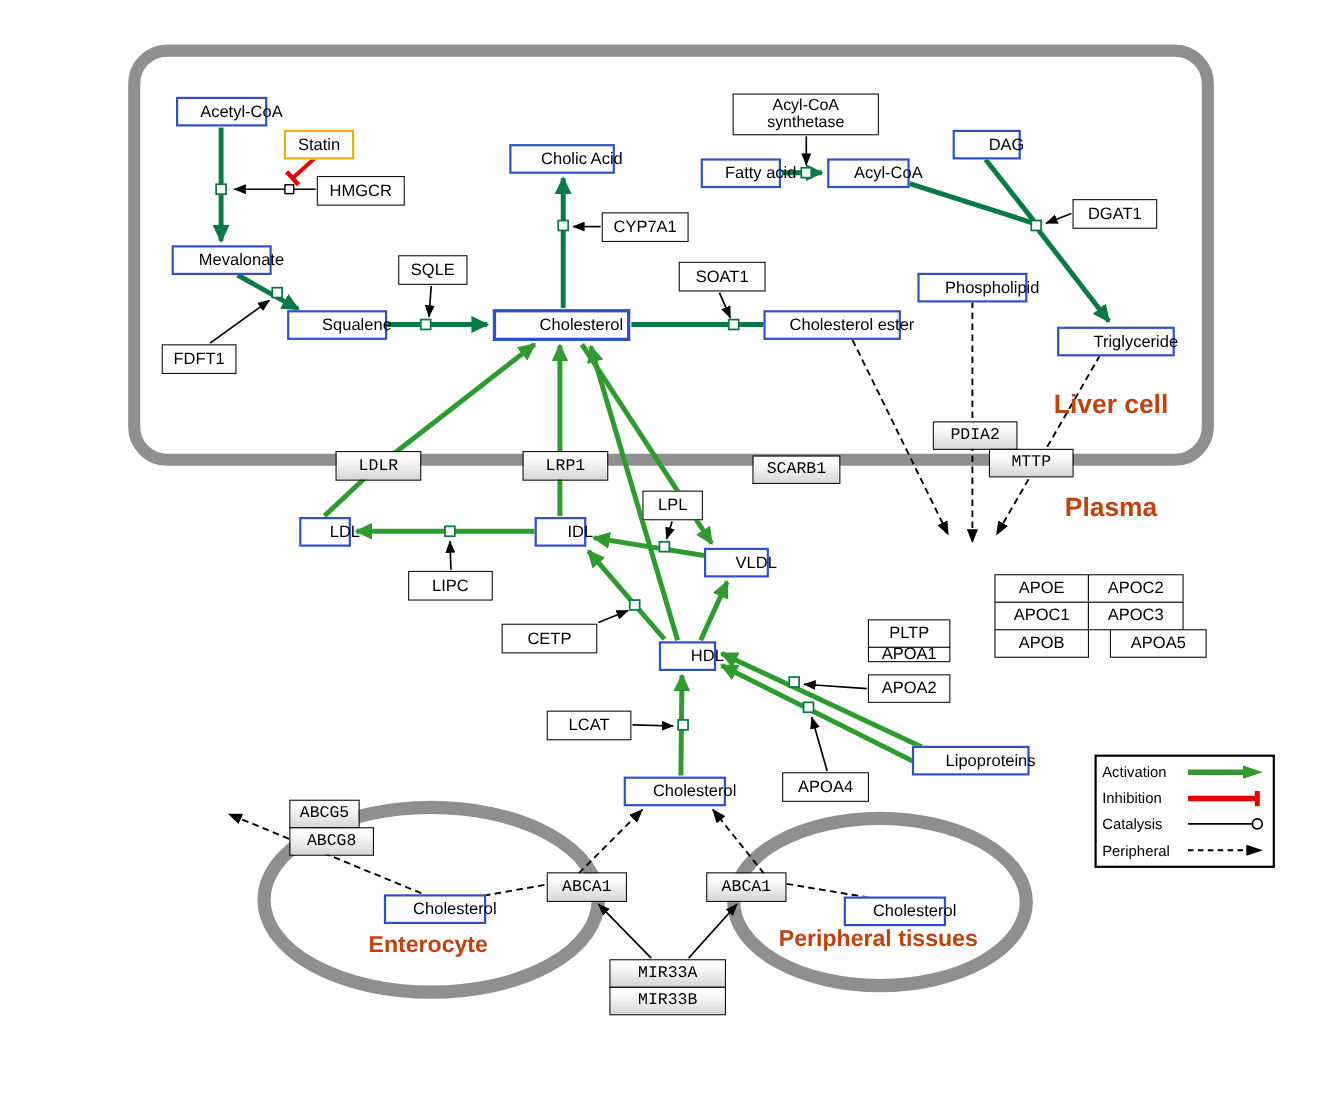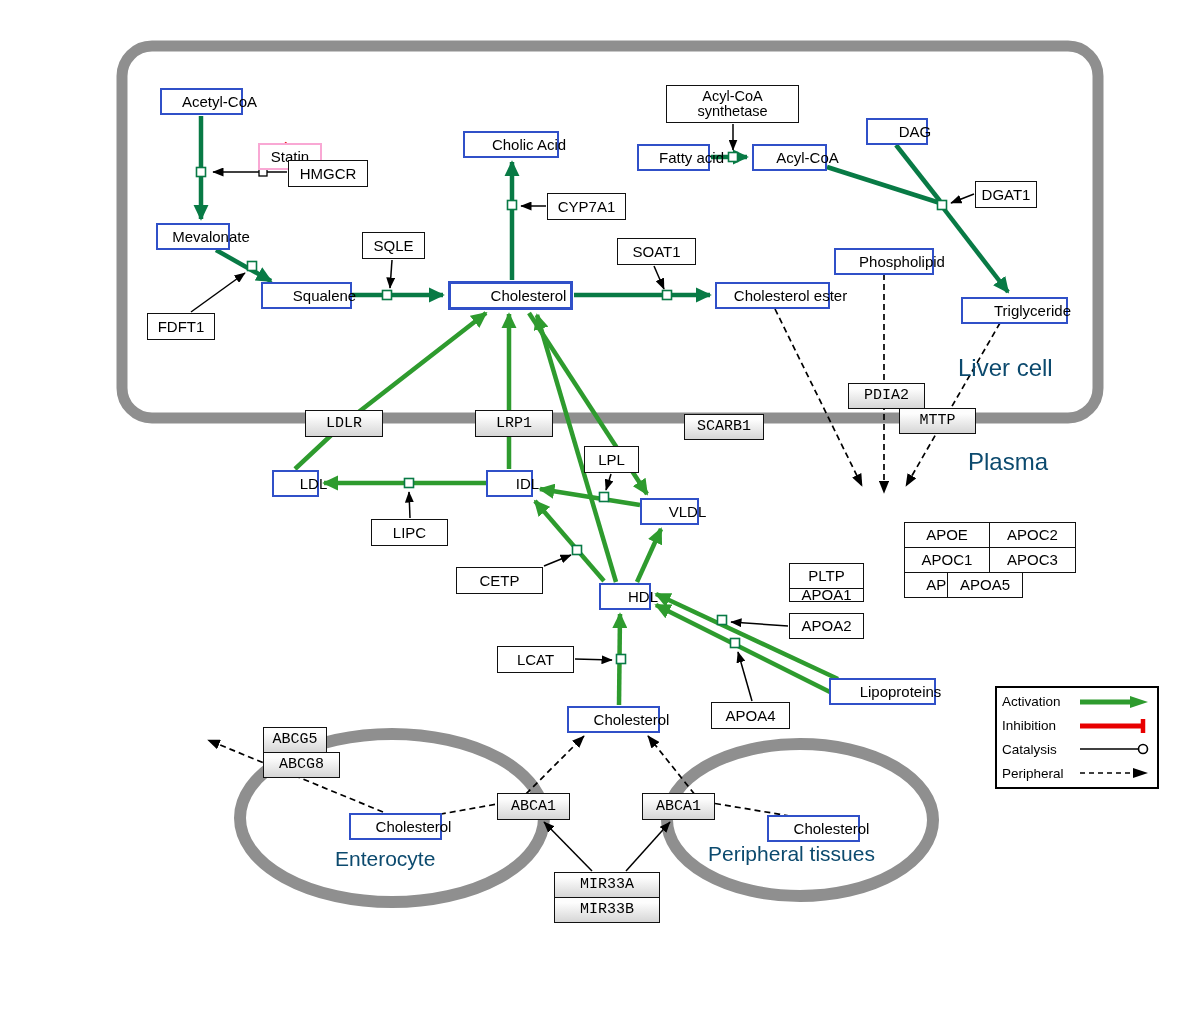--- a/index.html
+++ b/index.html
@@ -4,27 +4,27 @@
 <style>
   html,body { margin:0; padding:0; background:#ffffff; font-family:"Liberation Sans",sans-serif; }
   #canvas { position:relative; width:1200px; height:1013px; background:#ffffff; overflow:hidden; }
   svg.layer { position:absolute; left:0; top:0; }
 
   .node { position:absolute; display:flex; align-items:center; justify-content:center;
           box-sizing:border-box; background:#ffffff; color:#000; font-size:15px;
           white-space:nowrap; text-align:center; line-height:1.05; }
   .metabolite { border:2px solid #3050c8;padding-left:36px; }
   .metabolite.thick { border:3px solid #3050c8; }
-  .inhibitor  { border:2px solid #f9a8d4;margin-top:25px; }
+  .inhibitor  { border:2px solid #eab308; }
   .enzyme     { border:1.5px solid #111; }
   .graybox    { border:1.3px solid #111; background:linear-gradient(#fdfdfd 20%, #d6d6d6);font-family:Liberation Mono, monospace; }
 
   .twoline { flex-direction:column; font-size:14.5px; }
 
-  .region-label { position:absolute; font-weight:normal; color:#0c4a6e; }
+  .region-label { position:absolute; font-weight:bold; color:#c2410c; }
   .rl-big { font-size:24px; }
   .rl-med { font-size:21px; }
 
   #legend { position:absolute; left:995px; top:686px; width:164px; height:103px;
             border:2.5px solid #000; background:#fff; box-sizing:border-box;
             display:flex; flex-direction:column; justify-content:flex-end; padding:2px 5px; }
   .legend-row { display:flex; align-items:center; justify-content:space-between; height:24px; }
   .legend-row span { font-size:13.5px; color:#000; }
 </style>
 </head>
@@ -125,39 +125,39 @@
       <rect x="616.5" y="654.5" width="9" height="9"></rect>
       <rect x="717.5" y="615.5" width="9" height="9"></rect>
       <rect x="730.5" y="638.5" width="9" height="9"></rect>
       <rect x="259" y="168" width="8" height="8" stroke="#000" stroke-width="1.3"></rect>
     </g>
   </svg>
 
   <div class="node metabolite" style="left:160px;top:88px;width:83px;height:27px">Acetyl-CoA</div>
   <div class="node inhibitor" style="left:258px;top:118px;width:64px;height:27px">Statin</div>
   <div class="node enzyme" style="left:288px;top:160px;width:80px;height:27px">HMGCR</div>
-  <div class="node metabolite" style="left:156px;top:223px;width:74px;height:27px">Mevalonate</div>
+  <div class="node metabolite" style="left:156px;top:223px;width:91px;height:27px">Mevalonate</div>
   <div class="node enzyme" style="left:147px;top:313px;width:68px;height:27px">FDFT1</div>
   <div class="node metabolite" style="left:261px;top:282px;width:91px;height:27px">Squalene</div>
   <div class="node enzyme" style="left:362px;top:232px;width:63px;height:27px">SQLE</div>
   <div class="node metabolite thick" style="left:448px;top:281px;width:125px;height:29px">Cholesterol</div>
   <div class="node metabolite" style="left:463px;top:131px;width:96px;height:27px">Cholic Acid</div>
   <div class="node enzyme" style="left:547px;top:193px;width:79px;height:27px">CYP7A1</div>
   <div class="node enzyme" style="left:617px;top:238px;width:79px;height:27px">SOAT1</div>
-  <div class="node metabolite" style="left:715px;top:282px;width:115px;height:27px">Cholesterol ester</div>
+  <div class="node metabolite" style="left:694px;top:282px;width:125px;height:27px">Cholesterol ester</div>
 
   <div class="node enzyme twoline" style="left:666px;top:85px;width:133px;height:38px">
     <span>Acyl-CoA</span>
     <span>synthetase</span>
   </div>
 
   <div class="node metabolite" style="left:637px;top:144px;width:73px;height:27px">Fatty acid</div>
   <div class="node metabolite" style="left:752px;top:144px;width:75px;height:27px">Acyl-CoA</div>
   <div class="node metabolite" style="left:866px;top:118px;width:62px;height:27px">DAG</div>
-  <div class="node enzyme" style="left:975px;top:181px;width:62px;height:27px">DGAT1</div>
+  <div class="node enzyme" style="left:975px;top:181px;width:77px;height:27px">DGAT1</div>
   <div class="node metabolite" style="left:834px;top:248px;width:100px;height:27px">Phospholipid</div>
   <div class="node metabolite" style="left:961px;top:297px;width:107px;height:27px">Triglyceride</div>
 
   <div class="node graybox" style="left:305px;top:410px;width:78px;height:27px">LDLR</div>
   <div class="node graybox" style="left:475px;top:410px;width:78px;height:27px">LRP1</div>
   <div class="node graybox" style="left:684px;top:414px;width:80px;height:26px">SCARB1</div>
   <div class="node graybox" style="left:848px;top:383px;width:77px;height:26px">PDIA2</div>
   <div class="node graybox" style="left:899px;top:408px;width:77px;height:26px">MTTP</div>
 
   <div class="node metabolite" style="left:272px;top:470px;width:47px;height:27px">LDL</div>
@@ -174,21 +174,21 @@
   <div class="node enzyme" style="left:789px;top:613px;width:75px;height:26px">APOA2</div>
   <div class="node enzyme" style="left:711px;top:702px;width:79px;height:27px">APOA4</div>
   <div class="node metabolite" style="left:829px;top:678px;width:107px;height:27px">Lipoproteins</div>
   <div class="node metabolite" style="left:567px;top:706px;width:93px;height:27px">Cholesterol</div>
 
   <div class="node enzyme" style="left:904px;top:522px;width:86px;height:26px">APOE</div>
   <div class="node enzyme" style="left:989px;top:522px;width:87px;height:26px">APOC2</div>
   <div class="node enzyme" style="left:904px;top:547px;width:86px;height:26px">APOC1</div>
   <div class="node enzyme" style="left:989px;top:547px;width:87px;height:26px">APOC3</div>
   <div class="node enzyme" style="left:904px;top:572px;width:86px;height:26px">APOB</div>
-  <div class="node enzyme" style="left:947px;top:572px;width:76px;height:26px">APOA5</div>
+  <div class="node enzyme" style="left:1009px;top:572px;width:88px;height:26px">APOA5</div>
 
   <div class="node graybox" style="left:263px;top:727px;width:64px;height:26px">ABCG5</div>
   <div class="node graybox" style="left:263px;top:752px;width:77px;height:26px">ABCG8</div>
   <div class="node metabolite" style="left:349px;top:813px;width:93px;height:27px">Cholesterol</div>
   <div class="node graybox" style="left:497px;top:793px;width:73px;height:27px">ABCA1</div>
   <div class="node graybox" style="left:642px;top:793px;width:73px;height:27px">ABCA1</div>
   <div class="node metabolite" style="left:767px;top:815px;width:93px;height:27px">Cholesterol</div>
   <div class="node graybox" style="left:554px;top:872px;width:106px;height:26px">MIR33A</div>
   <div class="node graybox" style="left:554px;top:897px;width:106px;height:26px">MIR33B</div>
 

